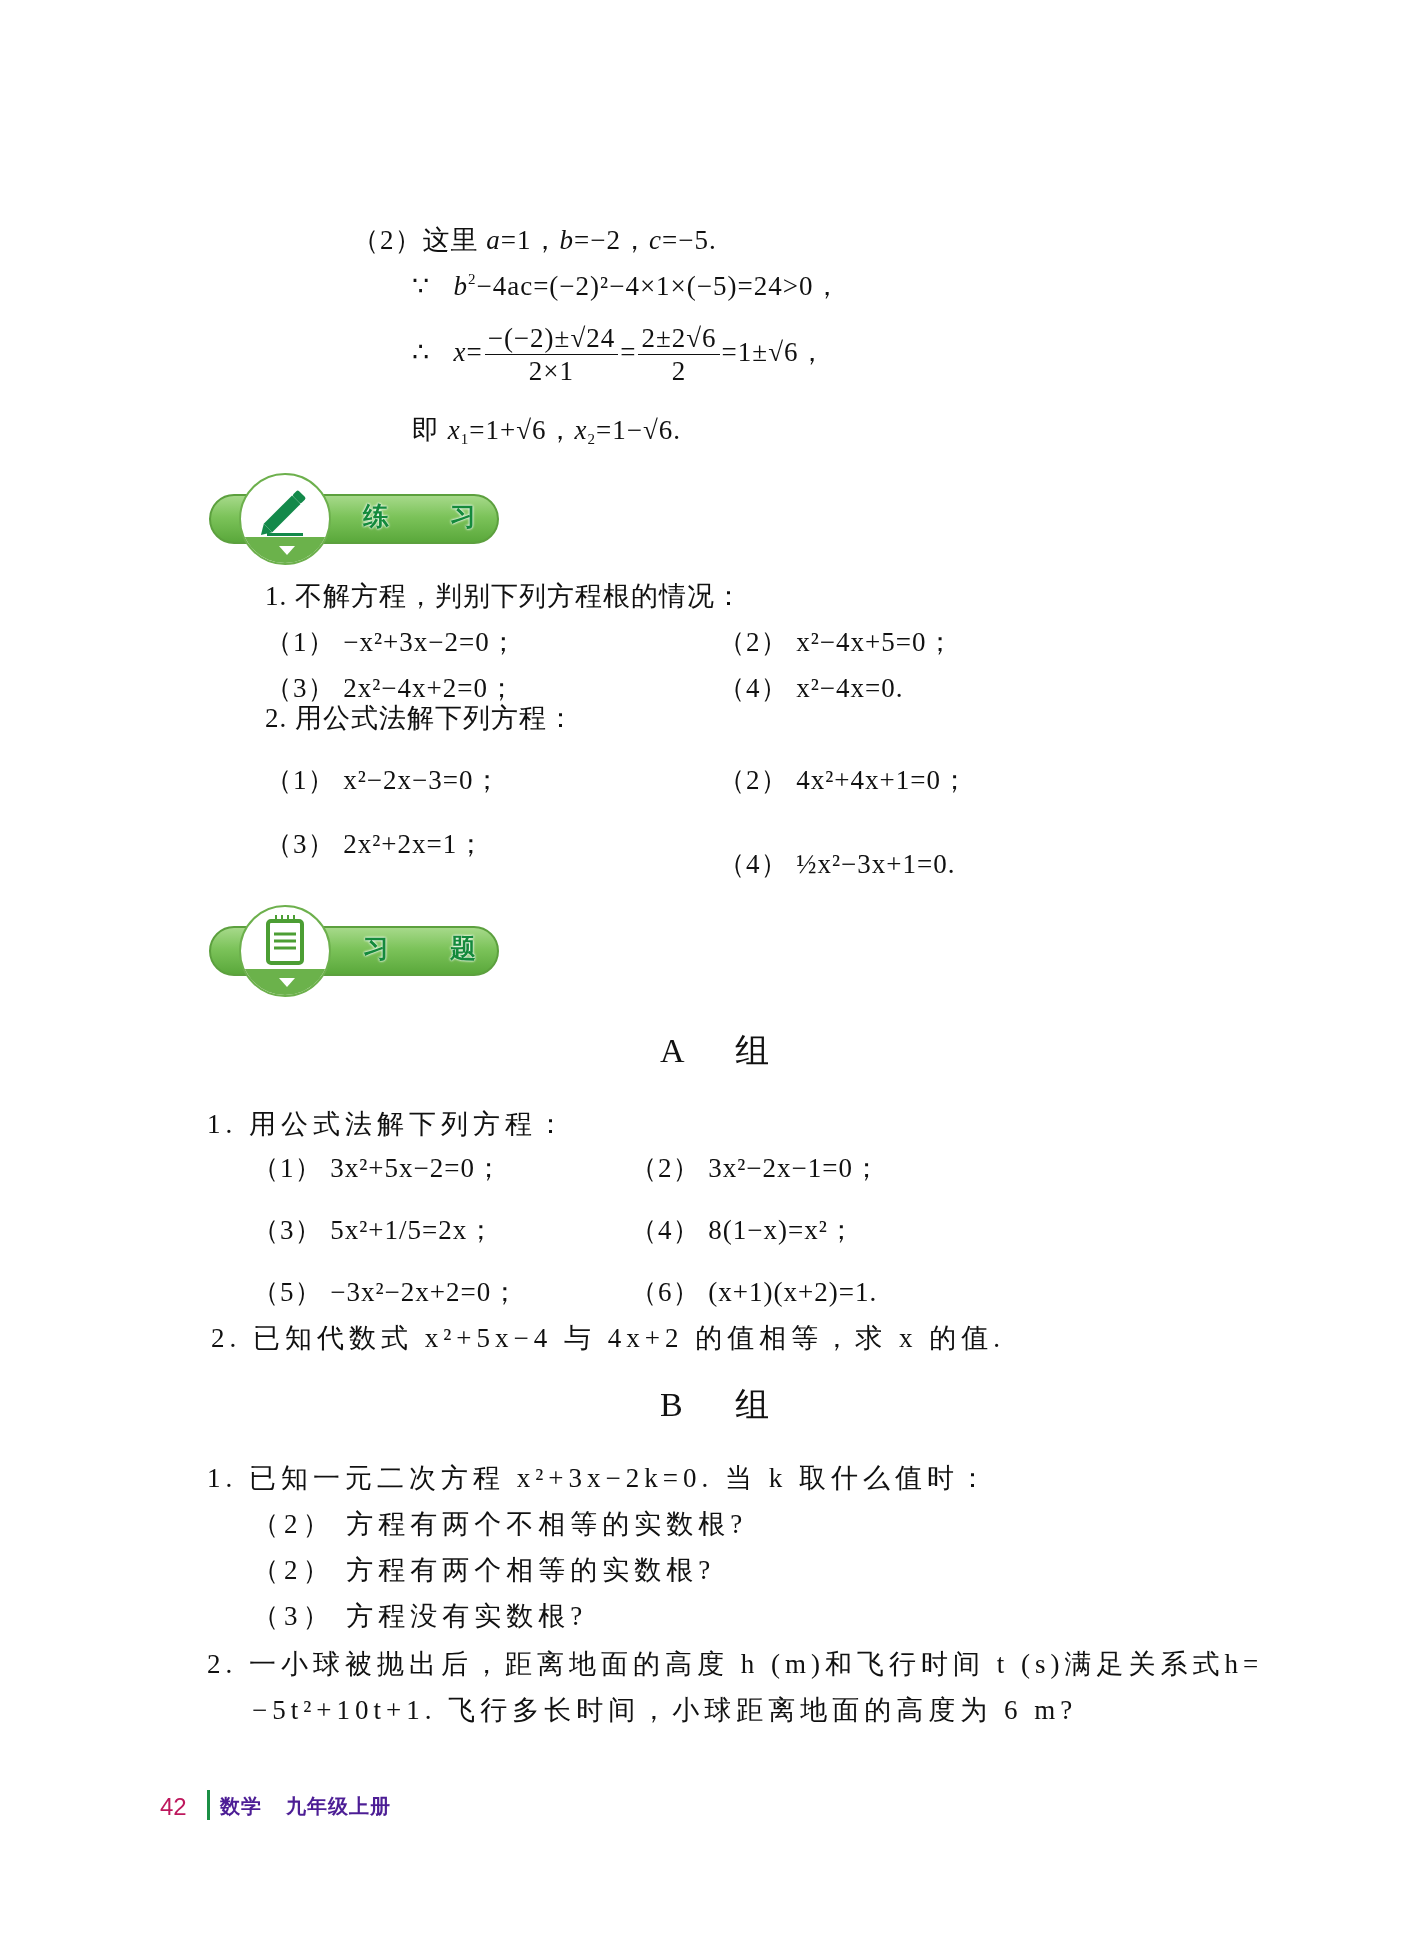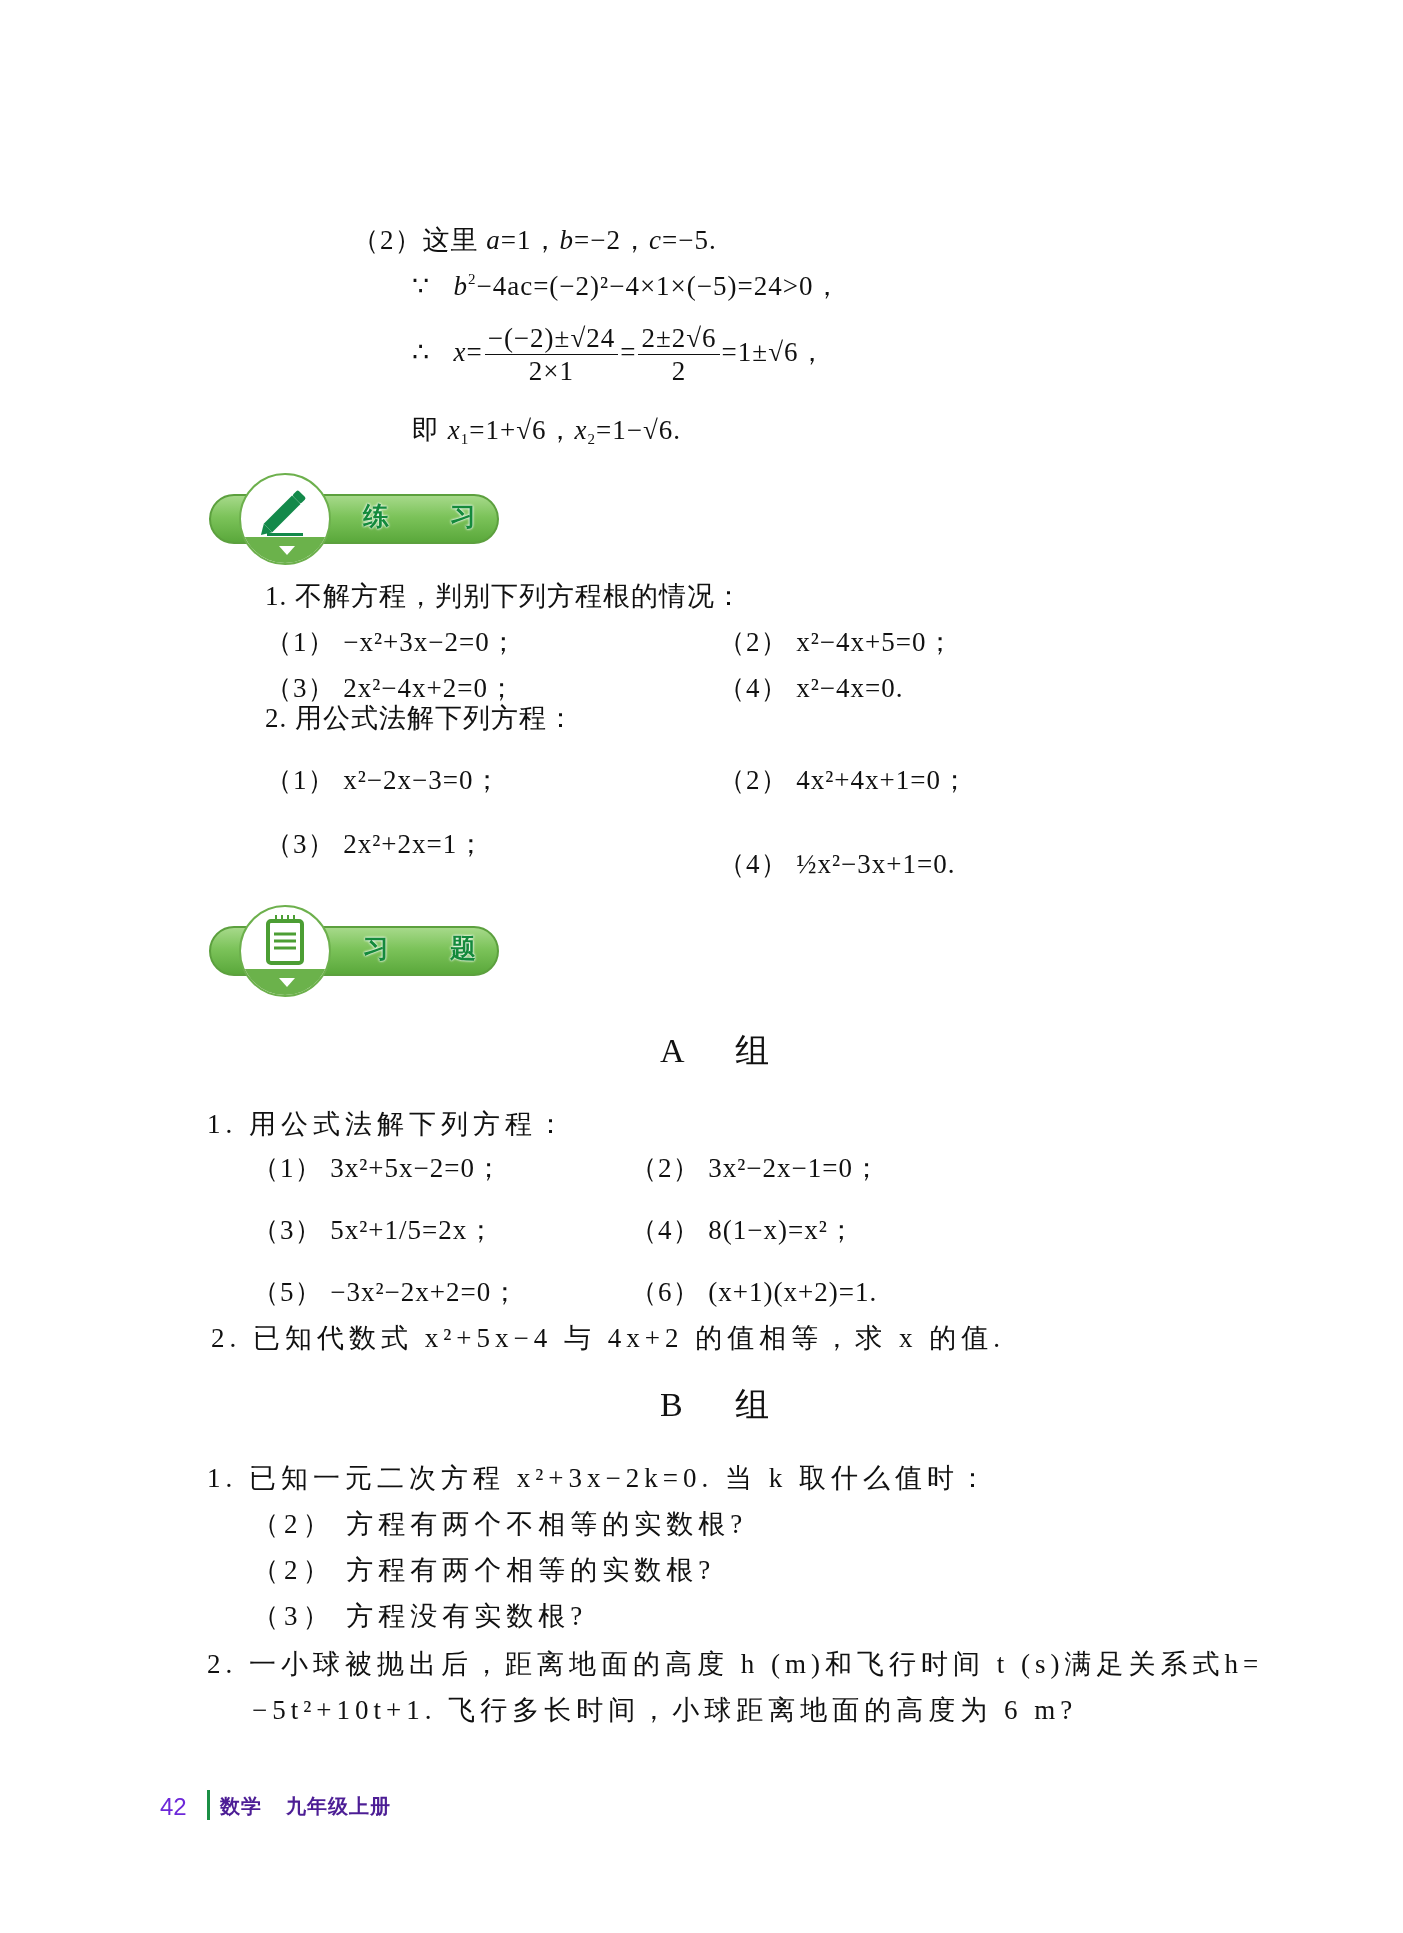--- a/index.html
+++ b/index.html
@@ -20,21 +20,21 @@
           border:2px solid #5ca03e; box-sizing:border-box; }
   .circle { position:absolute; left:36px; top:0; width:92px; height:92px; border-radius:50%;
             background:#ffffff; border:2px solid #6db04d; overflow:hidden; box-sizing:border-box; }
   .circle .bottom { position:absolute; left:0; bottom:0; width:100%; height:26px; background:#6bb24b; }
   .circle .tri { position:absolute; left:38px; bottom:8px; width:0; height:0;
                  border-left:8px solid transparent; border-right:8px solid transparent; border-top:9px solid #ffffff; }
   .banner-title { position:absolute; left:160px; top:26px; font-family:"DejaVu Sans",sans-serif;
                   font-weight:bold; font-size:26px; color:#148a3c; letter-spacing:26px;
                   text-shadow:0 0 3px #ffffff, 0 0 2px #ffffff; }
   .group-title { position:absolute; font-size:34px; letter-spacing:22px; }
-  .footer-num { position:absolute; left:160px; top:1793px; font-family:"Liberation Sans",sans-serif; font-size:24px; color:#6d28d9; }
+  .footer-num { position:absolute; left:160px; top:1793px; font-family:"Liberation Sans",sans-serif; font-size:24px; color:#be185d; }
   .footer-bar { position:absolute; left:207px; top:1790px; width:3px; height:30px; background:#1b8f45; }
   .footer-text { position:absolute; left:220px; top:1793px; font-family:"DejaVu Sans",sans-serif; font-weight:bold; font-size:20px; color:#4c1d95; letter-spacing:1px; }
   .footer-text span + span { margin-left:24px; }
 </style>
 </head>
 <body>
 
 <div class="abs txt" style="left:352px;top:222px;">
   <span>（2）</span><span>这里</span> <i>a</i><span>=1，</span><i>b</i><span>=−2，</span><i>c</i><span>=−5.</span>
 </div>

